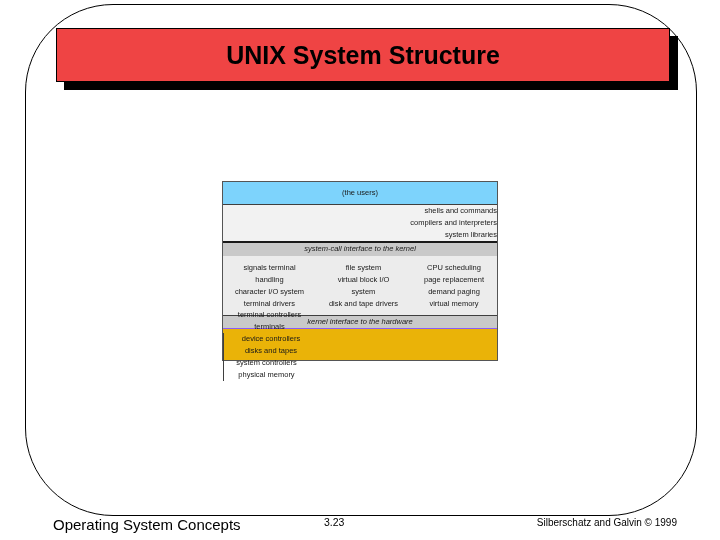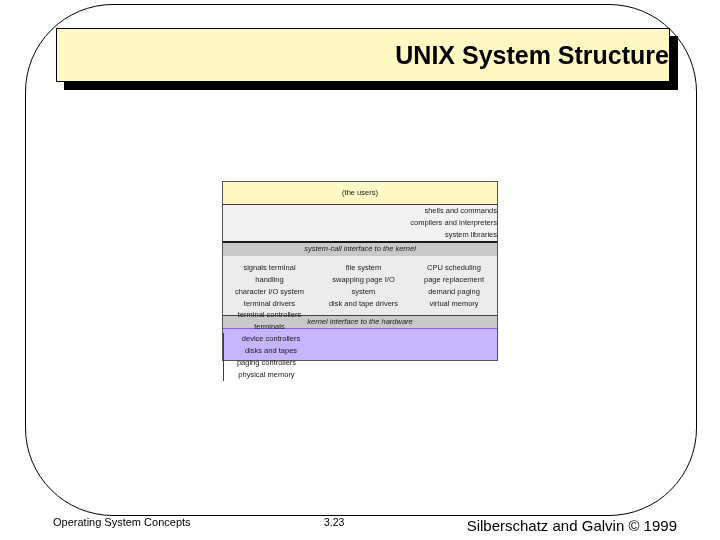--- a/index.html
+++ b/index.html
@@ -12,51 +12,51 @@
 
   
   .frame{
     position:absolute;left:25px;top:4px;width:670px;height:510px;
     border:1px solid #000;border-radius:88px;background:transparent;
   }
 
   
   .title-box{
     position:absolute;left:56px;top:28px;width:612px;height:52px;
-    background:#fef9c3;border:1px solid #000;box-shadow:8px 8px 0 #000;
-    display:flex;align-items:center;justify-content:flex-end;z-index:2;
+    background:#ef4444;border:1px solid #000;box-shadow:8px 8px 0 #000;
+    display:flex;align-items:center;justify-content:center;z-index:2;
   }
   .title-text{
     font-size:25px;font-weight:bold;letter-spacing:0px;color:#000;
     white-space:nowrap;
   }
 
   
   .diagram{
     position:absolute;left:222px;top:181px;width:276px;height:180px;
     border:1px solid #555;box-sizing:border-box;
     display:flex;flex-direction:column;
     font-size:7.5px;line-height:12px;color:#1a1a1a;text-align:center;
   }
   .d-row{box-sizing:border-box;display:flex;align-items:center;justify-content:center;flex-direction:column;}
-  .d-row1{height:22px;background:#fef9c3;}
+  .d-row1{height:22px;background:#7dd3fc;}
   .d-row2{height:37px;background:#f2f2f2;border-top:1px solid #3f3f3f;align-items:flex-end;}
   .d-band{font-style:italic;background:#c9c9c9;}
   .d-row3{height:16px;border-top:2px solid #1a1a1a;}
   .d-row4{height:60px;background:#ececec;flex-direction:row;align-items:stretch;}
   .d-row5{height:14px;border-top:1px solid #3f3f3f;border-bottom:1px solid #8b5cf6;}
-  .d-row6{height:31px;background:#c4b5fd;align-items:stretch;}
+  .d-row6{height:31px;background:#eab308;align-items:stretch;}
   .d-col{box-sizing:border-box;display:flex;flex-direction:column;align-items:center;justify-content:center;}
   .w1{width:93px;}.w2{width:95px;}.w3{width:86px;flex:1;}
   .divided .d-col + .d-col{border-left:1px solid #3f3f3f;align-items:center;}
 
   
-  .footer-left{position:absolute;left:53px;top:516px;font-size:11px;color:#000;}
+  .footer-left{position:absolute;left:53px;top:516px;font-size:15px;color:#000;}
   .footer-center{position:absolute;left:324px;top:516px;font-size:10.5px;color:#000;}
-  .footer-right{position:absolute;right:43px;top:517px;font-size:15px;color:#000;}
+  .footer-right{position:absolute;right:43px;top:517px;font-size:10px;color:#000;}
 </style>
 </head>
 <body>
 
 <div class="slide">
 
   <div class="frame"></div>
 
   <div class="title-box">
     <div class="title-text">UNIX System Structure</div>
@@ -80,21 +80,21 @@
 
     <div class="d-row d-row4">
       <div class="d-col w1">
         <div>signals terminal</div>
         <div>handling</div>
         <div>character I/O system</div>
         <div>terminal drivers</div>
       </div>
       <div class="d-col w2">
         <div>file system</div>
-        <div>swapping page I/O</div>
+        <div>virtual block I/O</div>
         <div>system</div>
         <div>disk and tape drivers</div>
       </div>
       <div class="d-col w3">
         <div>CPU scheduling</div>
         <div>page replacement</div>
         <div>demand paging</div>
         <div>virtual memory</div>
       </div>
     </div>
@@ -106,21 +106,21 @@
     <div class="d-row d-row6 divided">
       <div class="d-col w1">
         <div>terminal controllers</div>
         <div>terminals</div>
       </div>
       <div class="d-col w2">
         <div>device controllers</div>
         <div>disks and tapes</div>
       </div>
       <div class="d-col w3">
-        <div>paging controllers</div>
+        <div>system controllers</div>
         <div>physical memory</div>
       </div>
     </div>
 
   </div>
 
   <div class="footer-left">Operating System Concepts</div>
   <div class="footer-center">3.23</div>
   <div class="footer-right">Silberschatz and Galvin © 1999</div>
 

